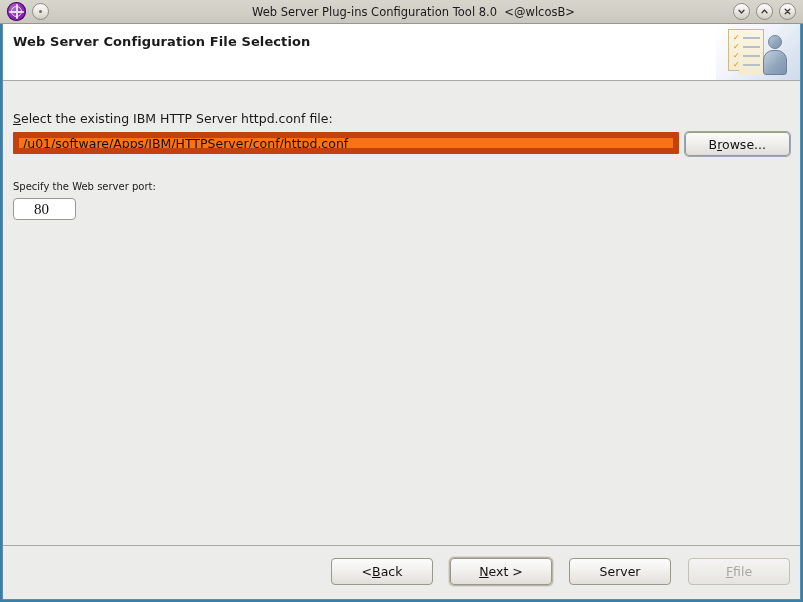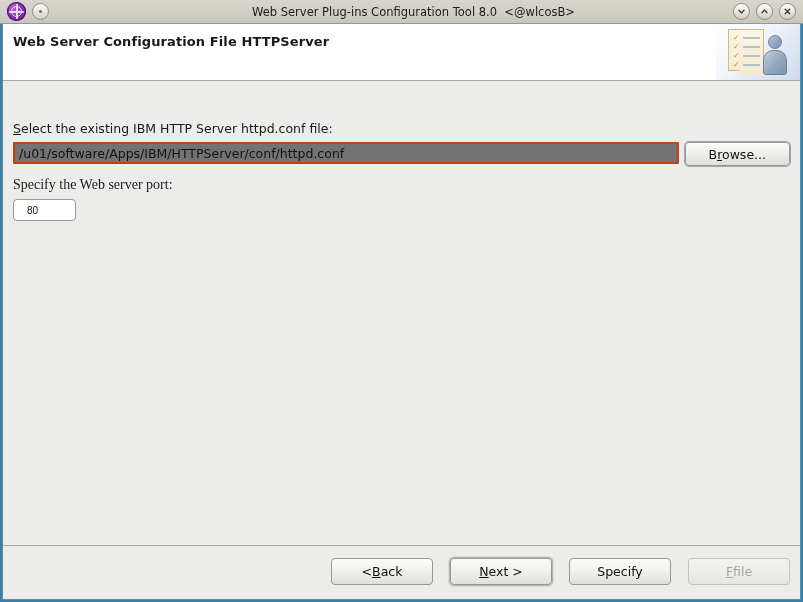--- a/index.html
+++ b/index.html
@@ -217,37 +217,37 @@
     background: #ececea;
     padding: 0 10px;
     position: relative;
   }
   .intro {
     padding-top: 17px;
     font-size: 12.5px;
     color: #1a1a1a;
   }
   .field-label {
-    margin-top: 40px;
+    margin-top: 30px;
     font-size: 12.5px;
     color: #1a1a1a;
   }
   .mn { text-decoration: underline; }
 
   .row {
     margin-top: 6px;
     display: flex;
     align-items: stretch;
     gap: 6px;
   }
   .text-input {
     flex: 1 1 auto;
     height: 22px;
-    background: #737373;
-    border: 2px solid #c2410c;
+    background: #f97316;
+    border: 6px solid #c2410c;
     box-sizing: border-box;
     font-family: "DejaVu Sans", sans-serif;
     font-size: 12.5px;
     color: #111;
     padding: 0 4px;
     line-height: 20px;
     outline: none;
     border-radius: 1px;
   }
   .browse-btn {
@@ -261,37 +261,36 @@
     border-radius: 4px;
     box-shadow: 0 0 0 1px #9aa7b5;
     font-family: "DejaVu Sans", sans-serif;
     font-size: 12.5px;
     color: #111;
     cursor: pointer;
     box-sizing: border-box;
   }
 
   .port-label {
-    margin-top: 11px;
-    font-size: 14px;
+    margin-top: 25px;
+    font-size: 10px;
     color: #1a1a1a;
-    font-family: Liberation Serif, serif;
   }
   .port-input {
     margin-top: 6px;
     width: 63px;
     height: 22px;
     background: #ffffff;
     border: 1px solid #9b9892;
     border-radius: 4px;
     box-sizing: border-box;
-    font-family: Liberation Sans, sans-serif;
-    font-size: 10px;
+    font-family: Liberation Serif, serif;
+    font-size: 15px;
     color: #111;
-    padding: 0 13px;
+    padding: 0 20px;
     outline: none;
   }
 
   
   .footer {
     flex: 0 0 auto;
     border-top: 1px solid #a9a7a3;
     background: #ececea;
     padding: 12px 10px 14px 10px;
     display: flex;
@@ -354,21 +353,21 @@
         <svg width="9" height="9" viewBox="0 0 9 9">
           <path d="M2.2 2.2 L6.8 6.8 M6.8 2.2 L2.2 6.8" fill="none" stroke="#3d3b37" stroke-width="1.3" stroke-linecap="round"></path>
         </svg>
       </div>
     </div>
   </div>
 
   <div class="frame">
 
     <div class="header">
-      <div class="header-title">Web Server Configuration File HTTPServer</div>
+      <div class="header-title">Web Server Configuration File Selection</div>
       <div class="header-art">
         <div class="doc">
           <span class="ck" style="top:5px"></span>
           <span class="ln" style="top:7px"></span>
           <span class="ck" style="top:14px"></span>
           <span class="ln" style="top:16px"></span>
           <span class="ck" style="top:23px"></span>
           <span class="ln" style="top:25px"></span>
           <span class="ck" style="top:32px"></span>
           <span class="ln" style="top:34px"></span>
@@ -402,21 +401,21 @@
           <span>ack</span>
         </button>
 
       <button class="btn default">
           <span></span>
           <span class="mn">N</span>
           <span>ext &gt;</span>
         </button>
 
       <button class="btn">
-          <span>Specify</span>
+          <span>Server</span>
         </button>
 
       <button class="btn disabled">
           <span></span>
           <span class="mn">F</span>
           <span>file</span>
         </button>
     </div>
 
   </div>

